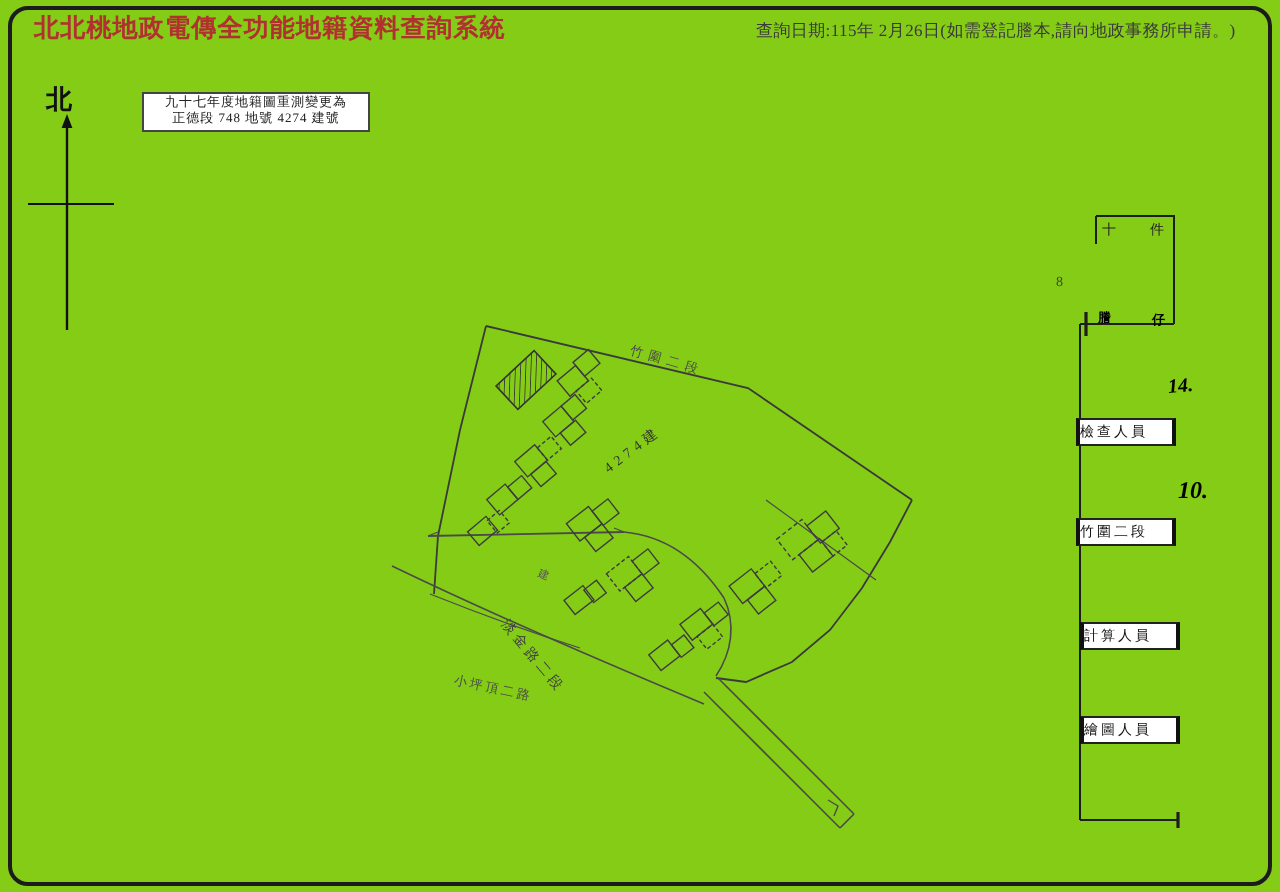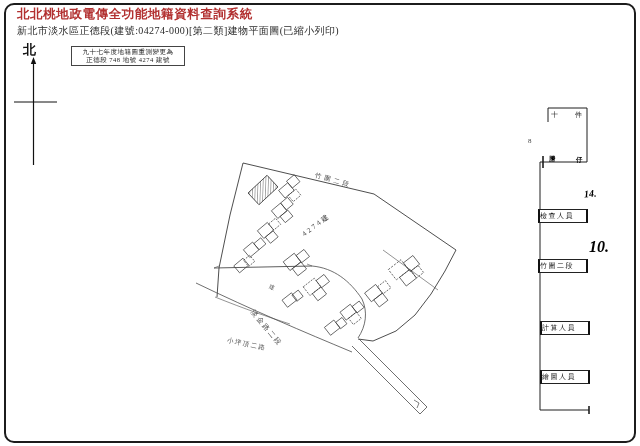--- a/index.html
+++ b/index.html
@@ -1,17 +1,17 @@
 <!DOCTYPE html>
 <html><head>
 <meta charset="utf-8">
 <style>
   html,body{margin:0;padding:0;background:#e8e8e8;}
   .page{
-    position:relative;width:640px;height:446px;background:#ffffff;
+    position:relative;width:640px;height:446px;background:#84cc16;
     font-family:"Liberation Serif",serif;color:#222;overflow:hidden;
   }
   .frame{
     position:absolute;left:4px;top:3px;right:4px;bottom:3px;
     border:2px solid #1c1c1c;border-radius:10px;pointer-events:none;
   }
   .t{position:absolute;white-space:nowrap;}
   .sys-title{left:17px;top:6px;font-size:12.5px;letter-spacing:0.6px;color:#b23030;font-weight:bold;}
   .doc-title{left:17px;top:24px;font-size:10px;letter-spacing:0.4px;color:#2a2a2a;}
   .query-date{left:378px;top:10px;font-size:8.5px;letter-spacing:0.2px;color:#3a3a3a;}
@@ -30,21 +30,21 @@
   .road-bottom{left:227px;top:336px;font-size:6.5px;letter-spacing:1.5px;color:#4a4a4a;
     transform:rotate(12deg);transform-origin:left center;}
   .small-mark{left:269px;top:284px;font-size:5.5px;color:#555;transform:rotate(20deg);}
   .sig-box{
     position:absolute;width:46px;height:12px;border-top:1px solid #222;border-bottom:1px solid #222;
     border-left:2px solid #111;border-right:2px solid #111;
     font-size:7px;line-height:12px;letter-spacing:1.5px;color:#111;background:#fff;
   }
   .hand{font-weight:bold;color:#000;font-style:italic;}
   .hn1{left:584px;top:188px;font-size:10px;transform:rotate(-5deg);}
-  .hn2{left:589px;top:238px;font-size:16px;}
+  .hn2{left:589px;top:238px;font-size:12px;}
   .rc-char{font-size:7px;color:#222;}
   .stamp{font-size:6.5px;color:#000;font-weight:bold;}
   .side-mark{left:528px;top:137px;font-size:7px;color:#444;}
   svg{position:absolute;left:0;top:0;}
 </style>
 </head>
 <body>
 
 <div class="page">
 
@@ -153,21 +153,21 @@
       <path d="M548,108 L548,122"></path>
       <path d="M540,162 L587,162"></path>
       <path d="M543,156 L543,168" stroke-width="1.6"></path>
       <path d="M540,162 L540,410"></path>
       <path d="M540,410 L589,410"></path>
       <path d="M589,406 L589,414" stroke-width="1.6"></path>
     </g>
   </svg>
 
   <div class="t sys-title">北北桃地政電傳全功能地籍資料查詢系統</div>
-  <div class="t doc-title">新北市淡水區正德段(建號:04274-000)[第二類]建物平面圖(已縮小列印)</div>
+  <div class="t query-date">查詢日期:115年 2月26日(如需登記謄本,請向地政事務所申請。)</div>
 
   <div class="t north">北</div>
 
   <div class="survey-note">
     <div>九十七年度地籍圖重測變更為</div>
     <div>正德段 748 地號 4274 建號</div>
   </div>
 
   <div class="t bldg-label">4274建</div>
   <div class="t road-top">竹圍二段</div>
@@ -178,17 +178,17 @@
   <div class="t rc-char" style="left:551px;top:110px;">十</div>
   <div class="t rc-char" style="left:575px;top:110px;">件</div>
   <div class="t stamp" style="left:549px;top:155px;">謄</div>
   <div class="t stamp" style="left:576px;top:156px;">仔</div>
   <div class="t side-mark">8</div>
   <div class="t hand hn1">14.</div>
   <div class="t hand hn2">10.</div>
 
   <div class="sig-box" style="left:538px;top:209px;">檢查人員</div>
   <div class="sig-box" style="left:538px;top:259px;">竹圍二段</div>
-  <div class="sig-box" style="left:540px;top:321px;">計算人員</div>
-  <div class="sig-box" style="left:540px;top:370px;">繪圖人員</div>
+  <div class="sig-box" style="left:540px;top:311px;">計算人員</div>
+  <div class="sig-box" style="left:540px;top:358px;">繪圖人員</div>
 
   <div class="frame"></div>
 </div>
 
 </body></html>

